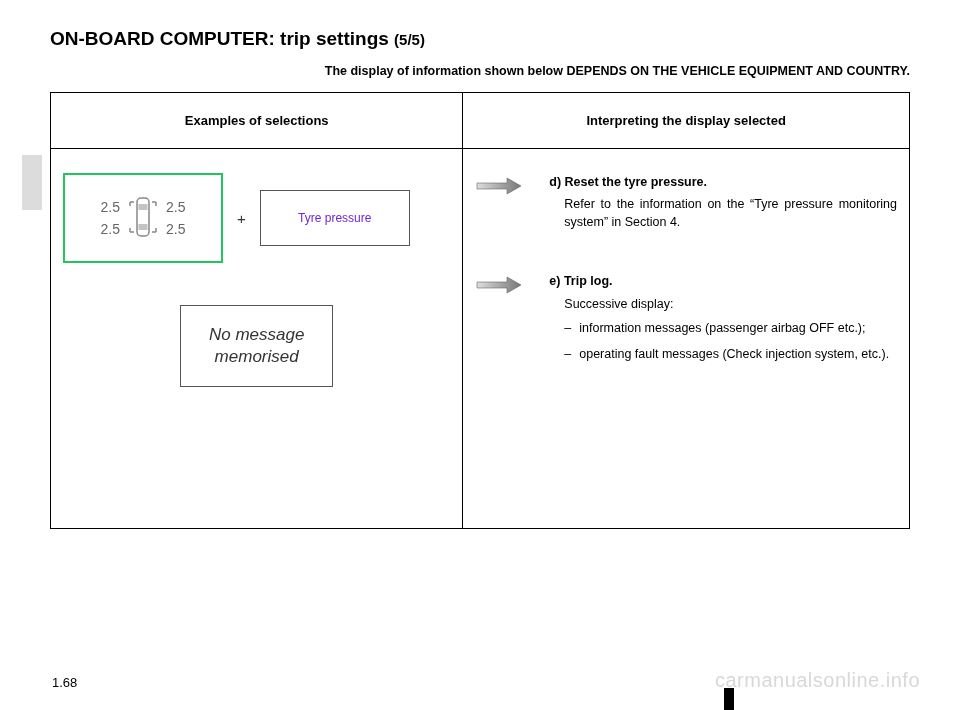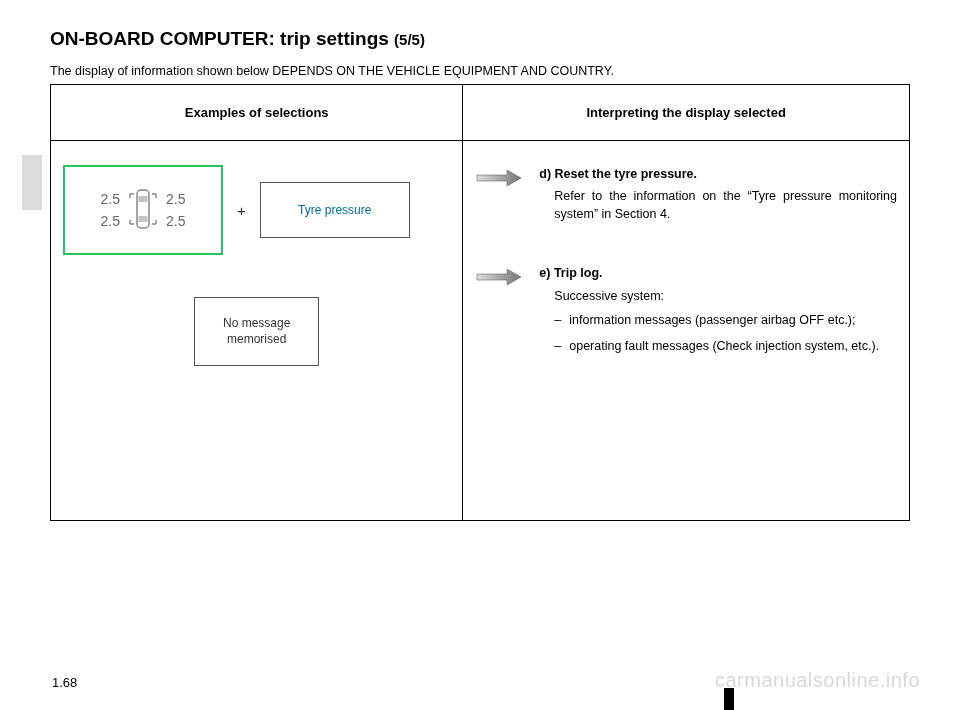--- a/index.html
+++ b/index.html
@@ -30,22 +30,23 @@
       font-size: 19px;
       font-weight: bold;
       margin-bottom: 14px;
     }
     h1.title .sub {
       font-size: 15px;
       font-weight: bold;
     }
     .subtitle {
       font-size: 12.5px;
-      font-weight: normal;
-      margin-bottom: 6px;
+      font-weight: bold;
+      margin-bottom: 14px;
+      text-align: right;
     }
     table.main {
       width: 100%;
       border-collapse: collapse;
       table-layout: fixed;
     }
     table.main th, table.main td {
       border: 1.5px solid #000;
       vertical-align: top;
     }
@@ -92,45 +93,46 @@
       width: 34px;
     }
     .plus {
       font-size: 15px;
       color: #333;
       padding: 0 4px;
     }
     .label-box {
       border: 1px solid #555;
       font-size: 12px;
-      color: #0369a1;
+      color: #6d28d9;
       text-align: center;
       padding: 20px 8px;
       width: 150px;
     }
     .row2 {
       margin-top: 42px;
       display: flex;
       justify-content: center;
     }
     .msg-box {
       border: 1px solid #555;
-      font-size: 12px;
+      font-size: 17px;
       color: #333;
       text-align: center;
       padding: 18px 28px;
       line-height: 1.3;
+      font-style: italic;
     }
     .right-cell {
       font-size: 12.5px;
       line-height: 1.45;
     }
     .entry {
       display: flex;
-      gap: 16px;
+      gap: 26px;
       margin-bottom: 18px;
     }
     .entry.first { margin-top: 10px; }
     .entry.second { margin-top: 41px; }
     .arrow {
       flex: 0 0 48px;
       padding-top: 4px;
     }
     .arrow svg { display: block; }
     .entry-body { flex: 1; text-align: justify; }
@@ -247,21 +249,21 @@
           </div>
 
           <div class="entry second">
             <div class="arrow">
               <svg width="48" height="18" viewBox="0 0 48 18">
                 <polygon points="2,6 32,6 32,1 46,9 32,17 32,12 2,12" fill="url(#g1)" stroke="#666" stroke-width="0.6"></polygon>
               </svg>
             </div>
             <div class="entry-body">
               <div class="entry-head">e) Trip log.</div>
-              <div class="entry-sub">Successive system:</div>
+              <div class="entry-sub">Successive display:</div>
               <ul class="bullets">
                 <li>
                     <span class="dash">–</span>
                     <span class="txt">information messages (passenger airbag OFF etc.);</span>
                   </li>
                 <li>
                     <span class="dash">–</span>
                     <span class="txt">operating fault messages (Check injection system, etc.).</span>
                   </li>
               </ul>

